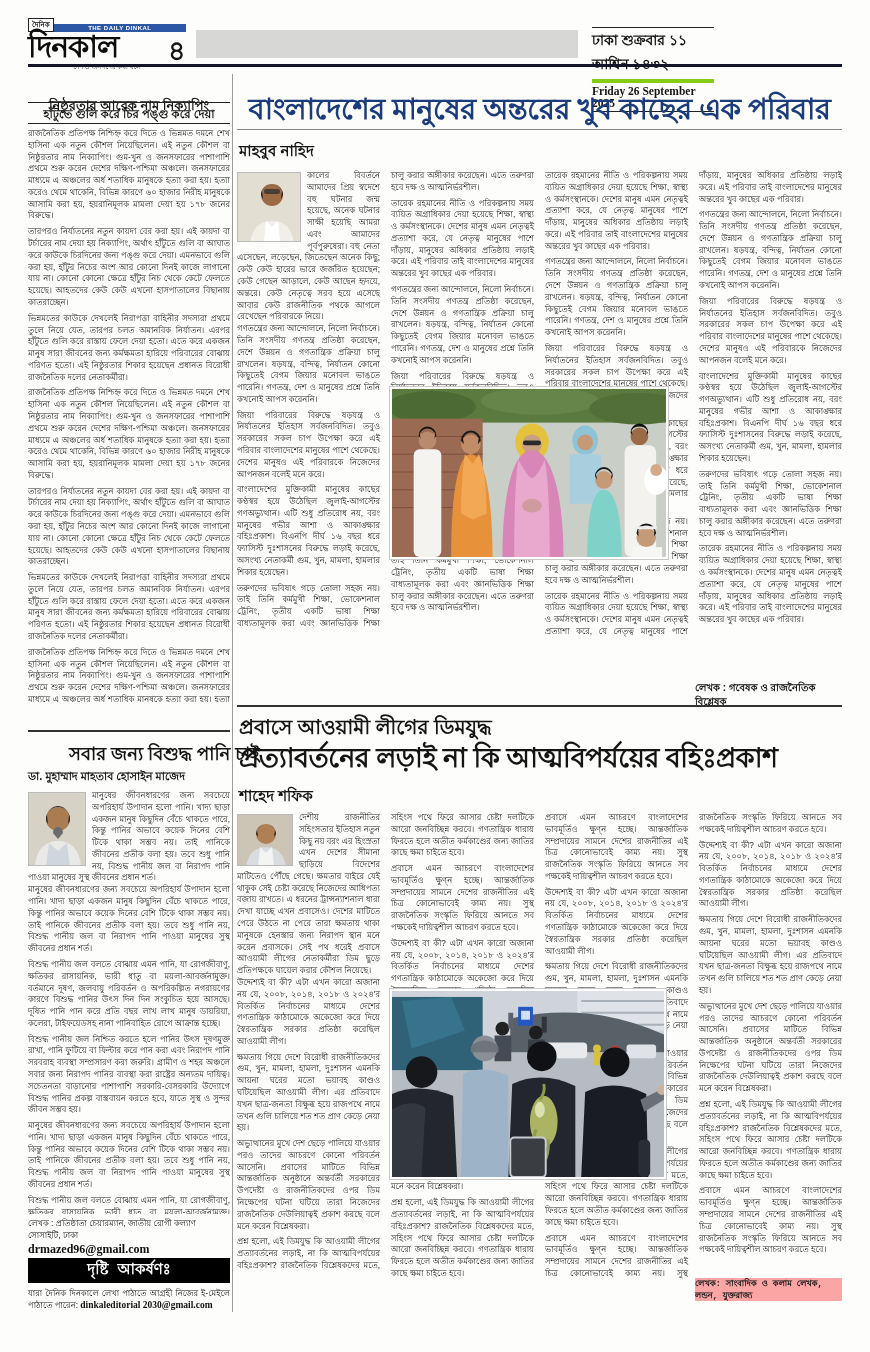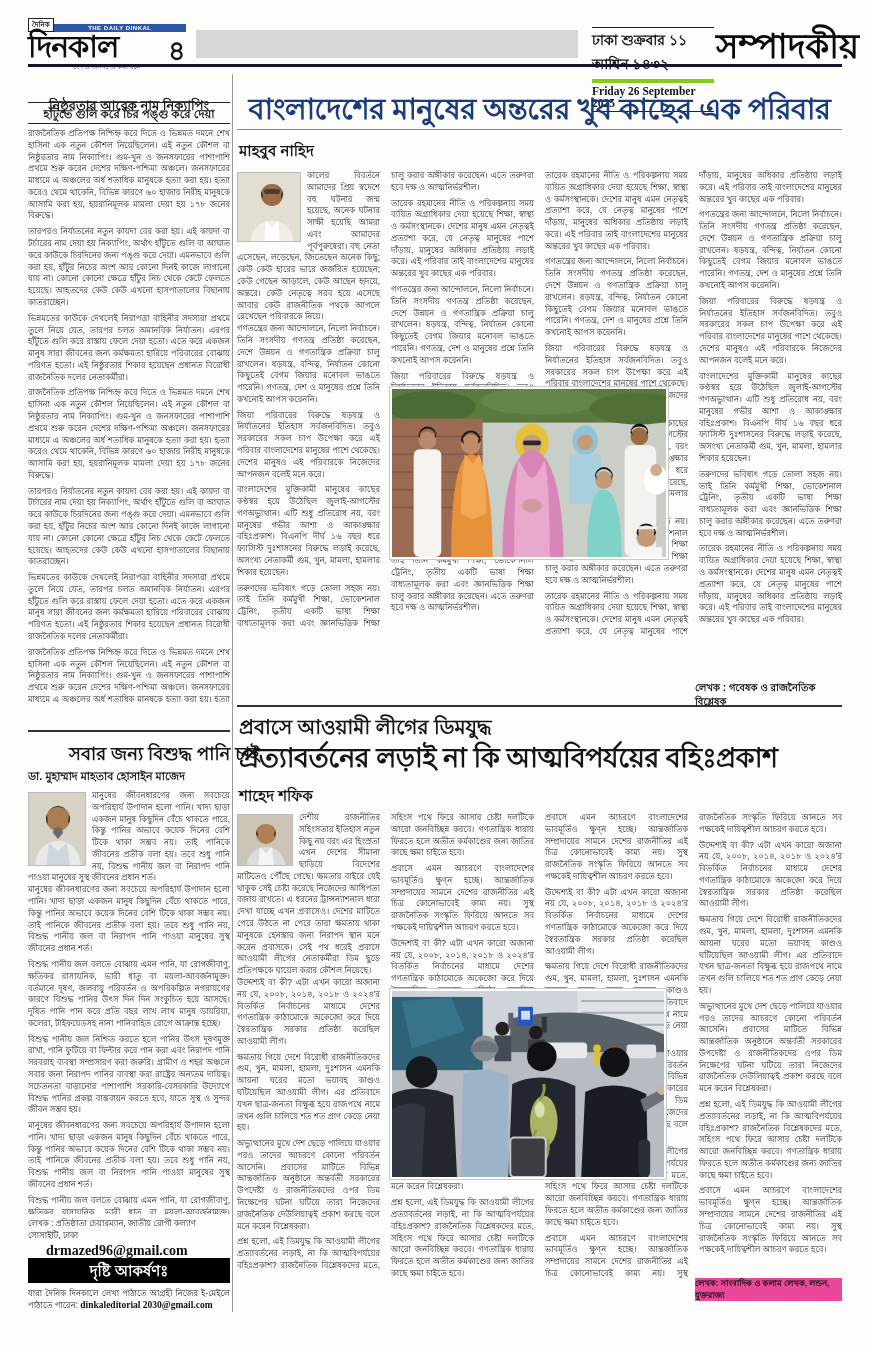--- a/index.html
+++ b/index.html
@@ -35,42 +35,42 @@
   .lc-head1 { position:absolute; left:28px; top:96px; width:202px; text-align:center; font-size:13px; font-weight:bold; }
   .lc-rule-a { position:absolute; left:28px; top:102px; width:202px; height:1px; background:#222; }
   .lc-sub1 { position:absolute; left:28px; top:106px; width:202px; text-align:center; font-size:11.5px; font-weight:bold; }
   .lc-rule-b { position:absolute; left:28px; top:123px; width:202px; height:1px; background:#222; }
   .lc-body1 { position:absolute; left:28px; top:128px; width:202px; height:574px; }
   .lc-divider { position:absolute; left:28px; top:730px; width:202px; height:2px; background:#333; }
   .lc-head2 { position:absolute; left:28px; top:740px; width:202px; font-size:18px; font-weight:bold;margin-left:41px; }
   .lc-byline2 { position:absolute; left:28px; top:768px; width:202px; font-size:11px; font-weight:bold; }
   .lc-body2 { position:absolute; left:28px; top:790px; width:202px; height:424px; }
   .lc-credit { position:absolute; left:28px; top:1218px; width:202px; font-size:8.3px; line-height:1.4; }
-  .lc-credit .mail { font-family:"Liberation Serif","DejaVu Serif",serif; font-weight:bold; font-size:14px; color:#111; text-decoration:none;margin-left:18px; }
-  .attn-bar { position:absolute; left:28px; top:1258px; width:202px; height:25px; background:#000; color:#fff; text-align:center; font-size:15px; font-weight:bold; line-height:25px; }
+  .lc-credit .mail { font-family:"Liberation Serif","DejaVu Serif",serif; font-weight:bold; font-size:12px; color:#111; text-decoration:none; }
+  .attn-bar { position:absolute; left:28px; top:1258px; width:202px; height:25px; background:#000; color:#fff; text-align:center; font-size:15px; font-weight:bold; line-height:25px;font-family:Liberation Mono, monospace; }
   .attn-text { position:absolute; left:28px; top:1287px; width:202px; font-size:8.3px; line-height:1.45; text-align:justify; }
   .attn-text .mail { font-family:"Liberation Serif","DejaVu Serif",serif; font-weight:bold; font-size:9.5px; color:#111; text-decoration:none; }
 
   
   .a-head { position:absolute; left:237px; top:86px; width:605px; text-align:center; font-size:29px; font-weight:bold; color:#1b3c7c; letter-spacing:-.5px; }
   .a-head-rule { position:absolute; left:237px; top:129px; width:605px; height:1px; background:#888; }
   .a-byline { position:absolute; left:239px; top:139px; font-size:15px; font-weight:bold; }
   .a-body { position:absolute; left:237px; top:170px; width:605px; height:530px; column-count:4; column-gap:11px; }
   .a-credit { position:absolute; left:695px; top:681px; width:147px; background:#fdfdfb; font-size:10px; font-weight:bold; line-height:1.4; }
   .family-photo { position:absolute; left:389px; top:386px; width:280px; height:174px; background:#fff; padding:2px; border:1px solid #c9c9c9; }
   .family-photo svg { display:block; width:100%; height:100%; }
 
   .ab-divider { position:absolute; left:237px; top:705px; width:605px; height:2px; background:#333; }
 
   
   .b-kicker { position:absolute; left:239px; top:712px; width:605px; font-size:20px; font-weight:bold; }
   .b-head { position:absolute; left:239px; top:737px; width:605px; font-size:27px; font-weight:bold; letter-spacing:-.5px; }
   .b-byline { position:absolute; left:239px; top:784px; font-size:15px; font-weight:bold; }
   .b-body { position:absolute; left:237px; top:812px; width:605px; height:498px; column-count:4; column-gap:11px; }
-  .b-credit { position:absolute; left:695px; top:1278px; width:147px; background:#ec4899; font-size:8.3px; font-weight:bold; line-height:1.4; }
+  .b-credit { position:absolute; left:695px; top:1278px; width:147px; background:#fca5a5; font-size:8.3px; font-weight:bold; line-height:1.4;font-family:Liberation Mono, monospace; }
   .crowd-photo { position:absolute; left:389px; top:988px; width:278px; height:192px; background:#fff; padding:2px; border:1px solid #c9c9c9; }
   .crowd-photo svg { display:block; width:100%; height:100%; }
 </style>
 </head>
 <body>
 
 <div id="page">
 
   <div class="masthead">
     <div class="mast-topline">
@@ -79,21 +79,20 @@
     </div>
     <div class="mast-title">দিনকাল</div>
     <div class="mast-tag">দেশ ও জনগণের কথা বলে</div>
   </div>
   <div class="pageno">৪</div>
   <div class="hdr-gray"></div>
   <div class="datebox">
     <div class="bn">ঢাকা শুক্রবার ১১ আশ্বিন ১৪৩২</div>
     <div class="en">Friday 26 September 2025</div>
   </div>
-  <div class="section-title">সম্পাদকীয়</div>
   <div class="hdr-rule"></div>
   <div class="vert-rule"></div>
 
   <div class="lc-head1">নিষ্ঠুরতার আরেক নাম নিক্যাপিং</div>
   <div class="lc-rule-a"></div>
   <div class="lc-sub1">হাঁটুতে গুলি করে চির পঙ্গু করে দেয়া</div>
   <div class="lc-rule-b"></div>
   <div class="lc-body1 body-text">
       <p>রাজনৈতিক প্রতিপক্ষ নিশ্চিহ্ন করে দিতে ও ভিন্নমত দমনে শেখ হাসিনা এক নতুন কৌশল নিয়েছিলেন। এই নতুন কৌশল বা নিষ্ঠুরতার নাম নিক্যাপিং। গুম-খুন ও জনসফারের পাশাপাশি প্রথমে শুরু করেন দেশের দক্ষিণ-পশ্চিমা অঞ্চলে। জনসফারের মাধ্যমে এ অঞ্চলের অর্ধ শতাধিক মানুষকে হত্যা করা হয়। হত্যা করেও থেমে থাকেনি, বিভিন্ন কারণে ৬০ হাজার নিরীহ মানুষকে আসামি করা হয়, হয়রানিমূলক মামলা দেয়া হয় ১৭৮ জনের বিরুদ্ধে।</p>
       <p>তারপরও নির্যাতনের নতুন কায়দা বের করা হয়। এই কায়দা বা টর্চারের নাম দেয়া হয় নিক্যাপিং, অর্থাৎ হাঁটুতে গুলি বা আঘাত করে কাউকে চিরদিনের জন্য পঙ্গু করে দেয়া। এমনভাবে গুলি করা হয়, হাঁটুর নিচের অংশ আর কোনো দিনই কাজে লাগানো যায় না। কোনো কোনো ক্ষেত্রে হাঁটুর নিচ থেকে কেটে ফেলতে হয়েছে। আহতদের কেউ কেউ এখনো হাসপাতালের বিছানায় কাতরাচ্ছেন।</p>

